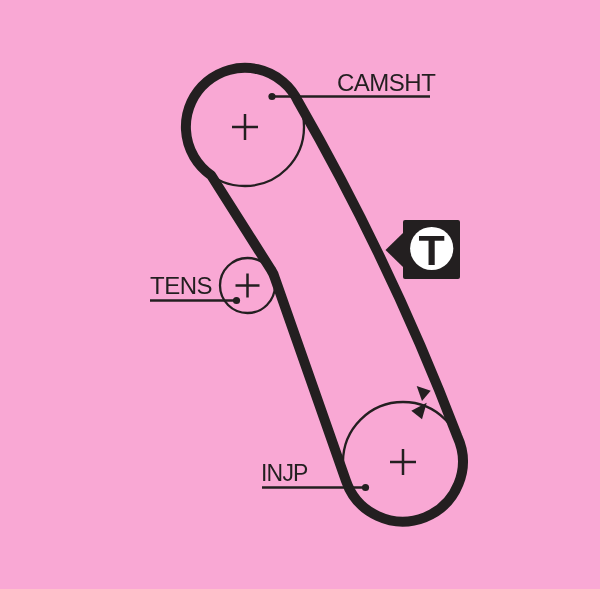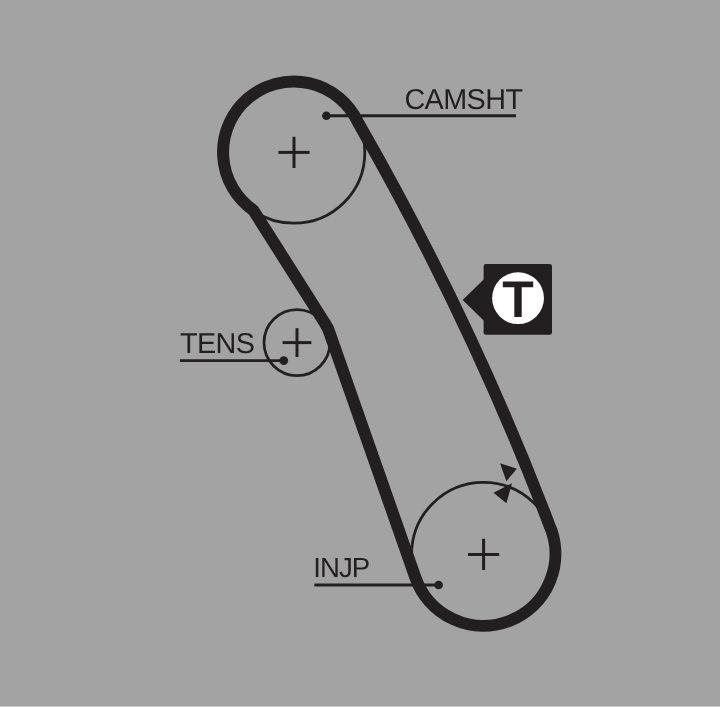--- a/index.html
+++ b/index.html
@@ -4,21 +4,21 @@
 <style>
   html, body {
     margin: 0;
     padding: 0;
     background: #ffffff;
   }
   .canvas {
     position: relative;
     width: 600px;
     height: 589px;
-    background: #a3a3a3;
+    background: #f9a8d4;
     overflow: hidden;
     font-family: "Liberation Sans", sans-serif;
   }
   svg { display: block; }
   .belt {
     fill: none;
     stroke: #231f20;
     stroke-width: 10;
     stroke-linejoin: round;
     stroke-linecap: round;

